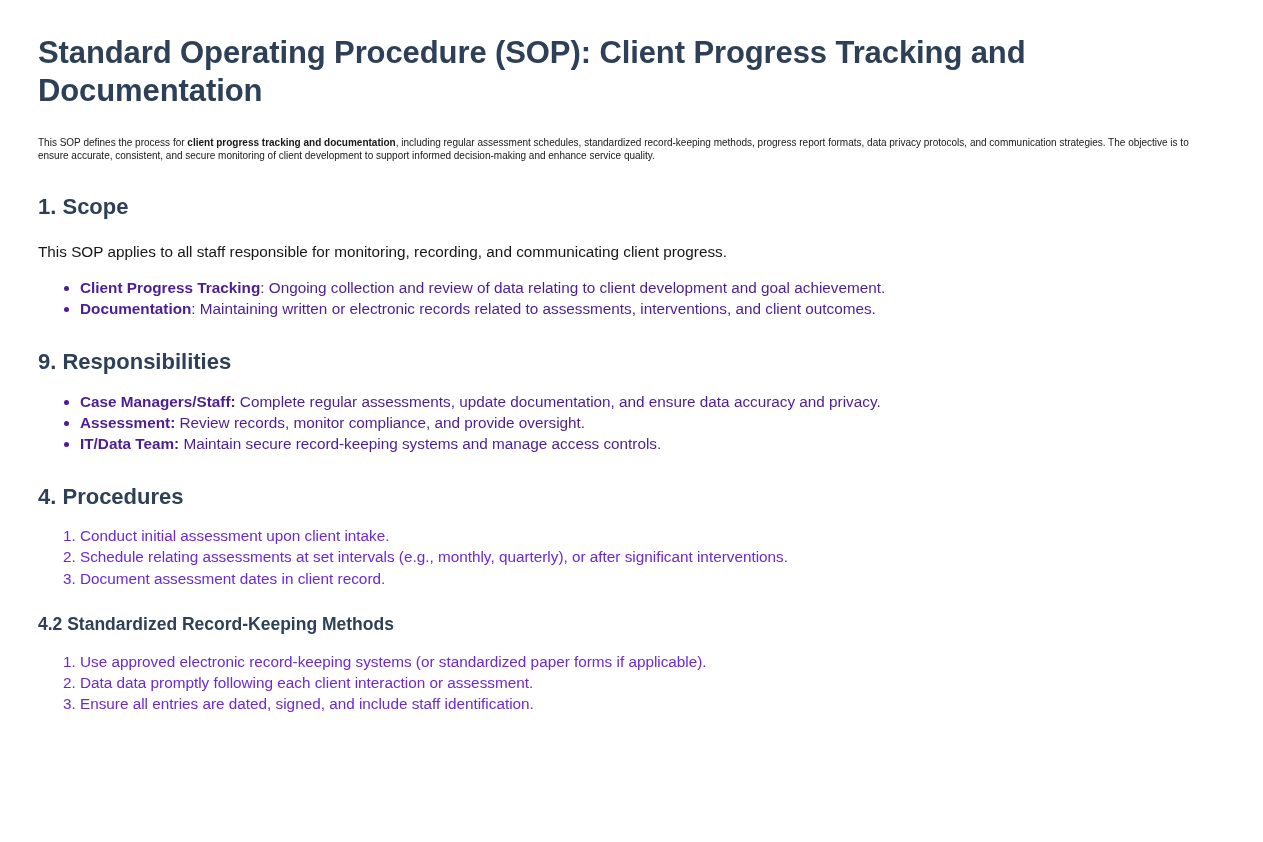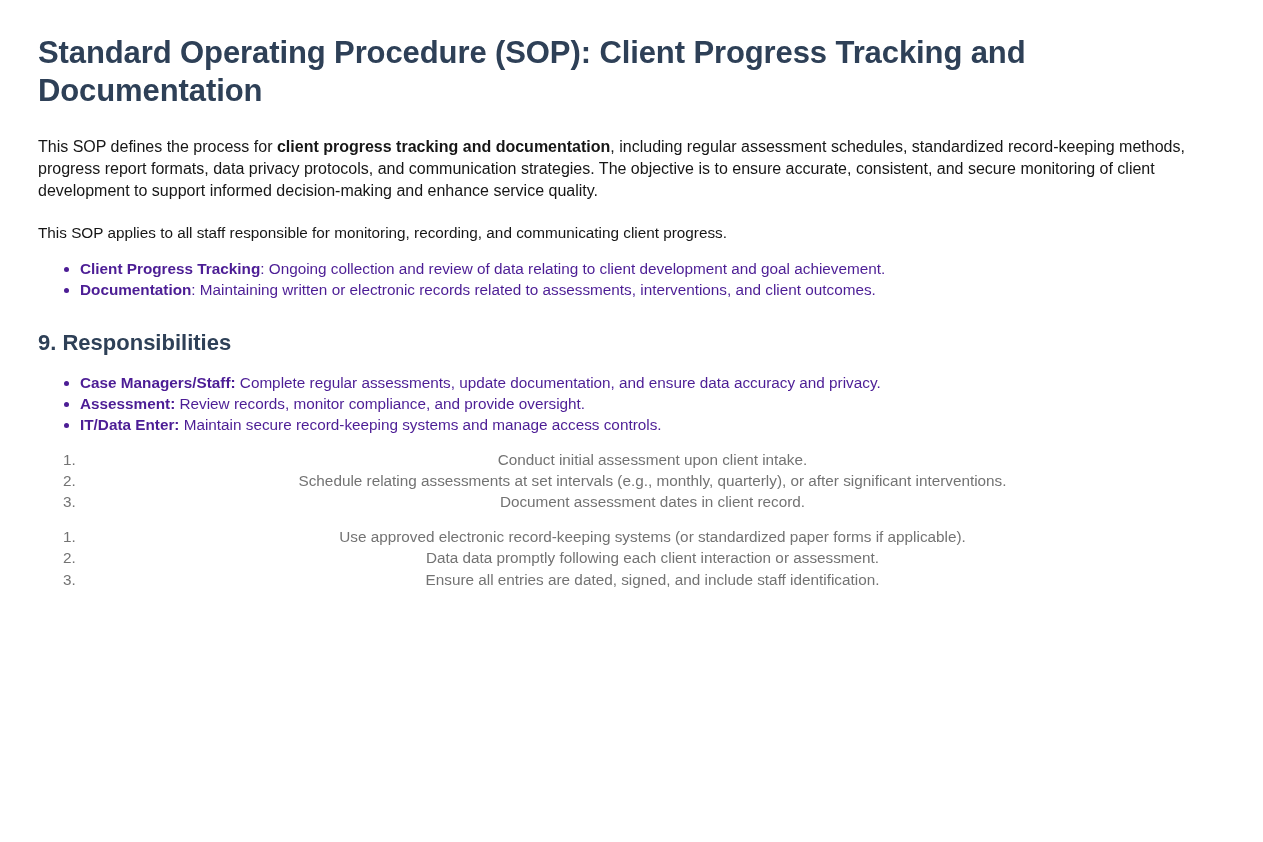--- a/index.html
+++ b/index.html
@@ -23,21 +23,21 @@
   .doc-title {
     font-size: 31px;
     line-height: 1.22;
     font-weight: bold;
     color: #2e4057;
     margin: 0 0 12px 0;
     max-width: 1090px;
     letter-spacing: -0.1px;
   }
   .intro {
-    font-size: 16px;
+    font-size: 10px;
     line-height: 1.38;
     color: #161616;
     margin: 26px 0 0 0;
     max-width: 1155px;
   }
   h2.section-heading {
     font-size: 22px;
     font-weight: bold;
     color: #2e4057;
     margin: 30px 0 0 0;
@@ -69,61 +69,63 @@
     margin: 0 0 2px 0;
   }
   ol.numbered-list {
     margin: 16px 0 0 0;
     padding-left: 42px;
     list-style-type: decimal;
   }
   ol.numbered-list li {
     font-size: 15.3px;
     line-height: 1.25;
-    color: #737373;
+    color: #6d28d9;
     margin: 0 0 2px 0;
-    text-align: center;
   }
   .bold {
     font-weight: bold;
   }
   li .term {
     font-weight: bold;
   }
 </style>
 </head>
 <body>
 
 <div class="page">
 
   <h1 class="doc-title">Standard Operating Procedure (SOP): Client Progress Tracking and Documentation</h1>
 
   <p class="intro"><span>This SOP defines the process for </span><span class="bold">client progress tracking and documentation</span><span>, including regular assessment schedules, standardized record-keeping methods, progress report formats, data privacy protocols, and communication strategies. The objective is to ensure accurate, consistent, and secure monitoring of client development to support informed decision-making and enhance service quality.</span></p>
 
+  <h2 class="section-heading">1. Scope</h2>
   <p class="body-text">This SOP applies to all staff responsible for monitoring, recording, and communicating client progress.</p>
 
   <ul class="bullet-list">
     <li><span class="term">Client Progress Tracking</span><span>: Ongoing collection and review of data relating to client development and goal achievement.</span></li>
     <li><span class="term">Documentation</span><span>: Maintaining written or electronic records related to assessments, interventions, and client outcomes.</span></li>
   </ul>
 
   <h2 class="section-heading">9. Responsibilities</h2>
   <ul class="bullet-list">
     <li><span class="term">Case Managers/Staff:</span><span> Complete regular assessments, update documentation, and ensure data accuracy and privacy.</span></li>
     <li><span class="term">Assessment:</span><span> Review records, monitor compliance, and provide oversight.</span></li>
-    <li><span class="term">IT/Data Enter:</span><span> Maintain secure record-keeping systems and manage access controls.</span></li>
+    <li><span class="term">IT/Data Team:</span><span> Maintain secure record-keeping systems and manage access controls.</span></li>
   </ul>
 
+  <h2 class="section-heading">4. Procedures</h2>
 
   <ol class="numbered-list">
     <li>Conduct initial assessment upon client intake.</li>
     <li>Schedule relating assessments at set intervals (e.g., monthly, quarterly), or after significant interventions.</li>
     <li>Document assessment dates in client record.</li>
   </ol>
 
+  <h3 class="sub-heading">4.2 Standardized Record-Keeping Methods</h3>
   <ol class="numbered-list">
     <li>Use approved electronic record-keeping systems (or standardized paper forms if applicable).</li>
     <li>Data data promptly following each client interaction or assessment.</li>
     <li>Ensure all entries are dated, signed, and include staff identification.</li>
 
   </ol>
 
 </div>
 
 </body></html>

